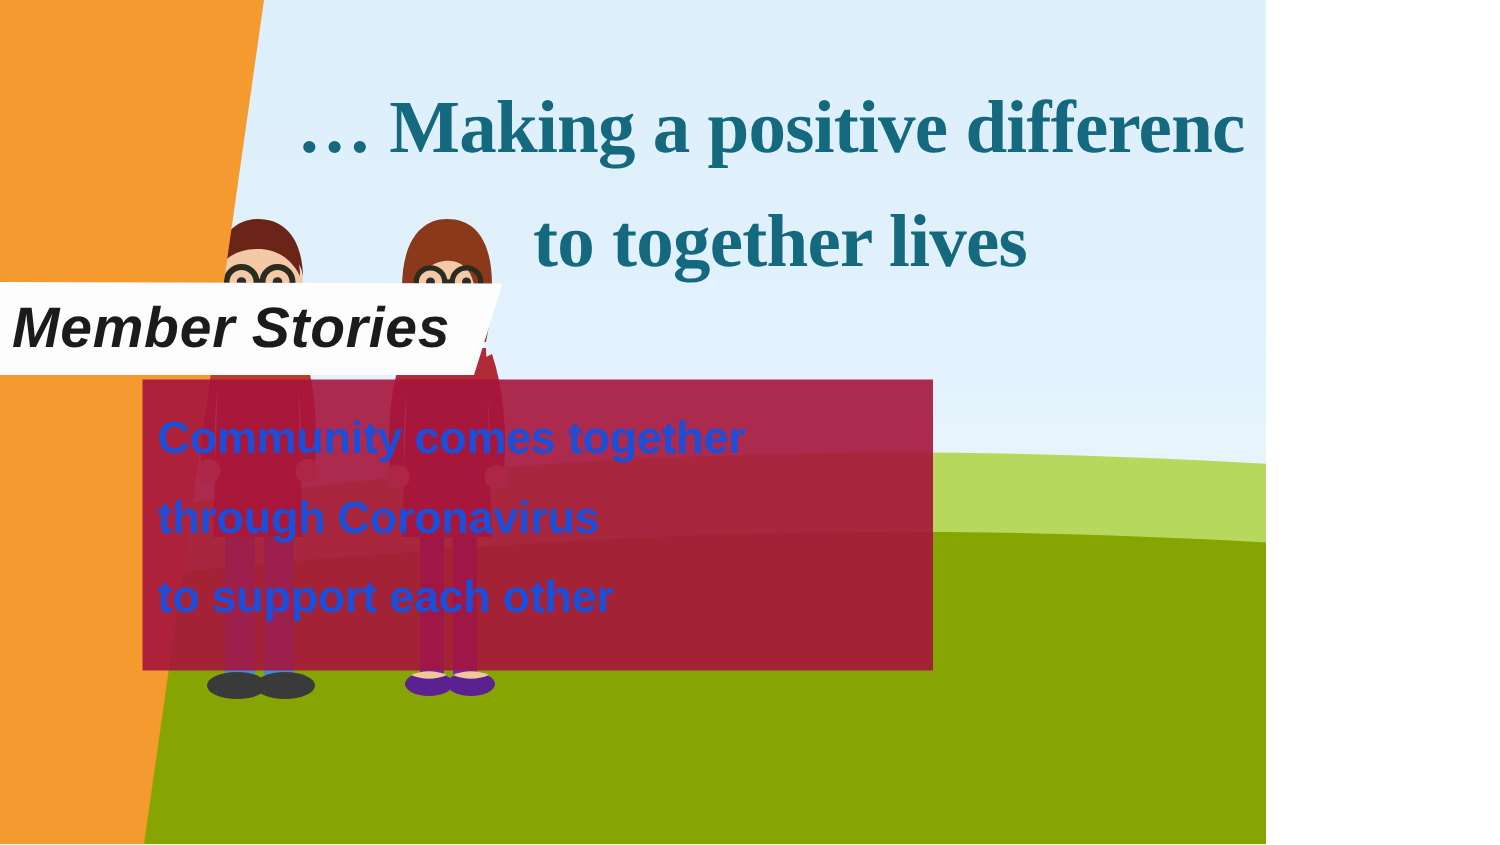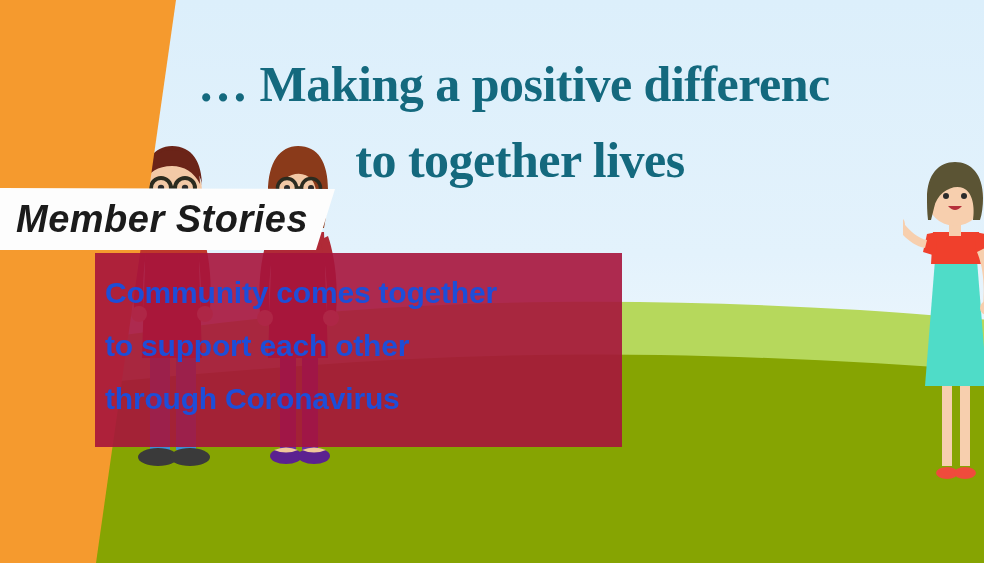--- a/index.html
+++ b/index.html
@@ -2,21 +2,21 @@
 <html><head>
 <meta charset="utf-8">
 <style>
   html, body {
     margin: 0;
     padding: 0;
     background: #ffffff;
   }
   .stage {
     position: relative;
-    width: 984px;
+    width: 844px;
     height: 563px;
     overflow: hidden;
     font-family: "Liberation Sans", sans-serif;
     background: #ffffff;
   }
 
   
   .sky {
     position: absolute;
     left: 0; top: 0;
@@ -79,21 +79,21 @@
     position: absolute;
     left: -10px;
     top: 188px;
     width: 345px;
     height: 62px;
     background: #fdfdfd;
     clip-path: polygon(0 0, 100% 1.5%, 94.5% 100%, 0 100%);
   }
   .member-banner-label {
     position: absolute;
-    left: 16px;
+    left: 8px;
     top: 192px;
     width: 330px;
     height: 54px;
     display: flex;
     align-items: center;
     font-style: italic;
     font-weight: bold;
     font-size: 38px;
     letter-spacing: 0.5px;
     color: #1b1b1b;
@@ -247,20 +247,20 @@
     <span class="tl2">to together lives</span>
   </div>
 
   <svg class="orange-wedge" viewBox="0 0 1000 563" preserveAspectRatio="none">
     <path d="M0,0 L176,0 L96,563 L0,563 Z" fill="#f59a2e"></path>
   </svg>
 
   <div class="crimson-panel"></div>
   <div class="crimson-text">
     <span class="ln">Community comes together</span>
+    <span class="ln">through Coronavirus</span>
     <span class="ln">to support each other</span>
-    <span class="ln">through Coronavirus</span>
   </div>
 
   <div class="member-banner"></div>
   <div class="member-banner-label">Member Stories</div>
 
 </div>
 
 </body></html>

